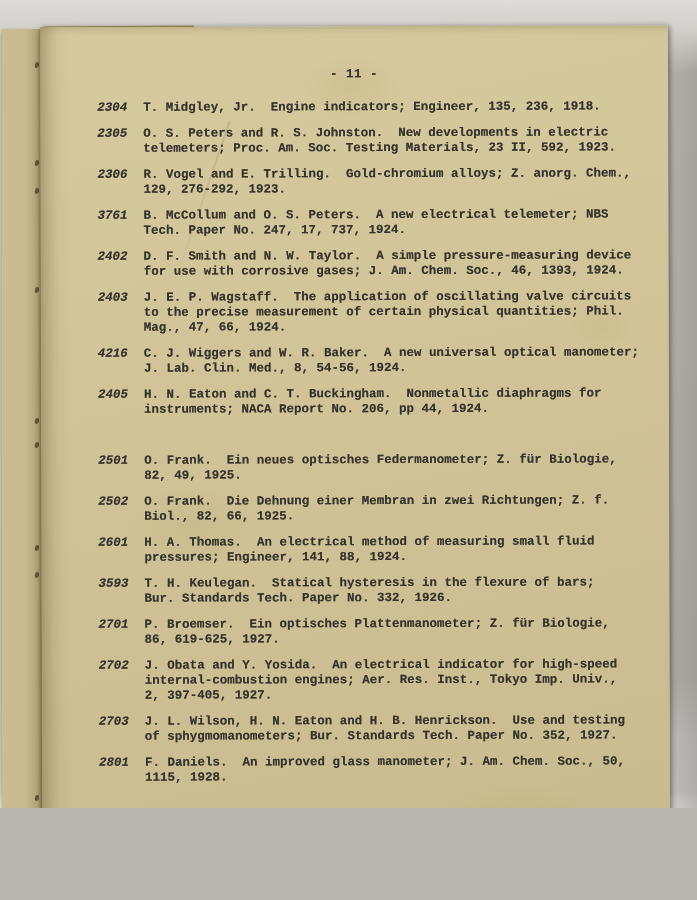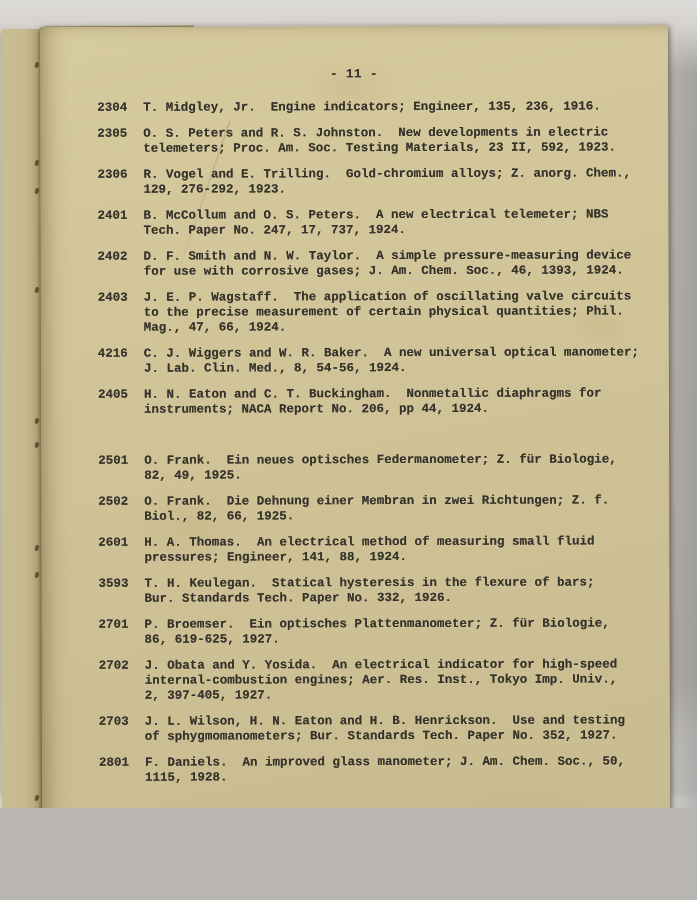--- a/index.html
+++ b/index.html
@@ -90,20 +90,21 @@
     text-shadow: 0 0 0.5px rgba(53,50,43,0.55);
   }
   .entry {
     display: flex;
     margin-bottom: 11px;
   }
   .entry.section-break { margin-top: 36px; }
   .entry .num {
     flex: none;
     width: 46px;
+    font-style: italic;
   }
   .entry .txt {
     white-space: pre-wrap;
     width: 506px;
   }
   .u {
     text-decoration-thickness: 1px;
     text-underline-offset: 2.5px;
   }
 </style>
@@ -113,34 +114,34 @@
 <div class="canvas">
   <div class="under-pages"></div>
   <div class="cover-edge"></div>
 
   <div class="page">
     <div class="fold-crease"></div>
     <div class="page-header">- 11 -</div>
     <div class="entries">
         <div class="entry">
           <span class="num">2304</span>
-          <span class="txt"><span>T. Midgley, Jr.  Engine indicators; Engineer, </span><span class="u">135</span><span>, 236, 1916.</span></span>
+          <span class="txt"><span>T. Midgley, Jr.  Engine indicators; Engineer, </span><span class="u">135</span><span>, 236, 1918.</span></span>
         </div>
         <div class="entry">
           <span class="num">2305</span>
           <span class="txt"><span>O. S. Peters and R. S. Johnston.  New developments in electric
 telemeters; Proc. Am. Soc. Testing Materials, </span><span class="u">23 II</span><span>, 592, 1923.</span></span>
         </div>
         <div class="entry">
           <span class="num">2306</span>
           <span class="txt"><span>R. Vogel and E. Trilling.  Gold-chromium alloys; Z. anorg. Chem.,
 </span><span class="u">129</span><span>, 276-292, 1923.</span></span>
         </div>
         <div class="entry">
-          <span class="num">2401</span>
+          <span class="num">3761</span>
           <span class="txt"><span>B. McCollum and O. S. Peters.  A new electrical telemeter; NBS
 Tech. Paper No. 247, </span><span class="u">17</span><span>, 737, 1924.</span></span>
         </div>
         <div class="entry">
           <span class="num">2402</span>
           <span class="txt"><span>D. F. Smith and N. W. Taylor.  A simple pressure-measuring device
 for use with corrosive gases; J. Am. Chem. Soc., </span><span class="u">46</span><span>, 1393, 1924.</span></span>
         </div>
         <div class="entry">
           <span class="num">2403</span>

